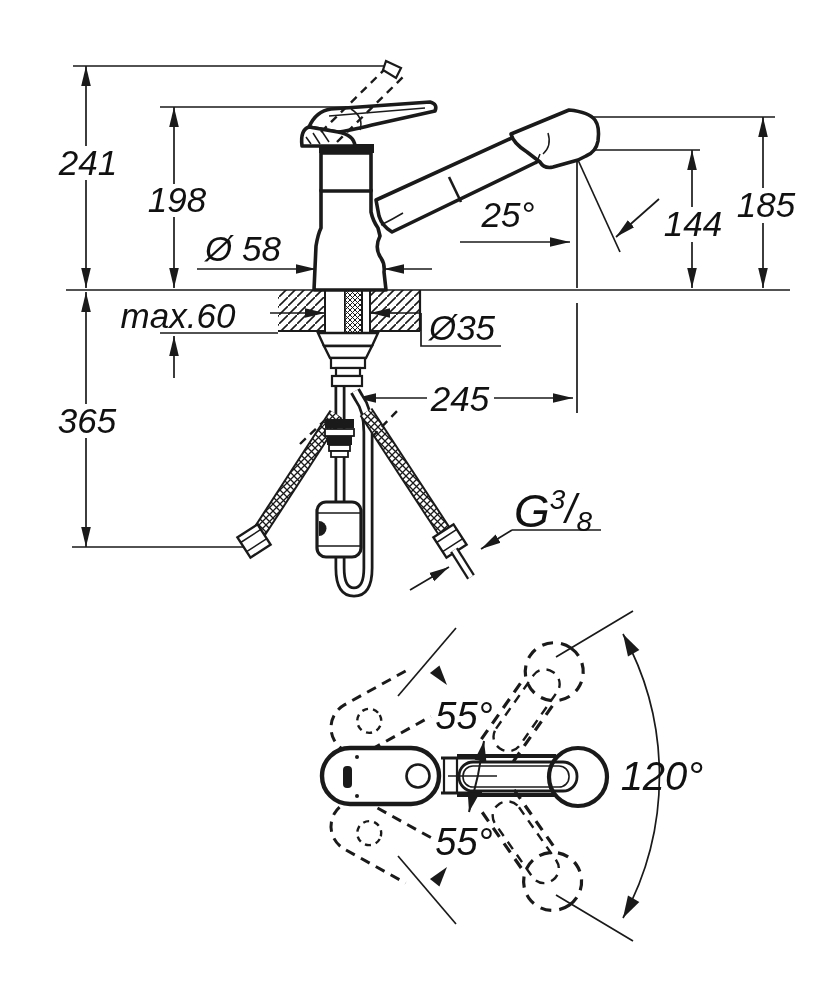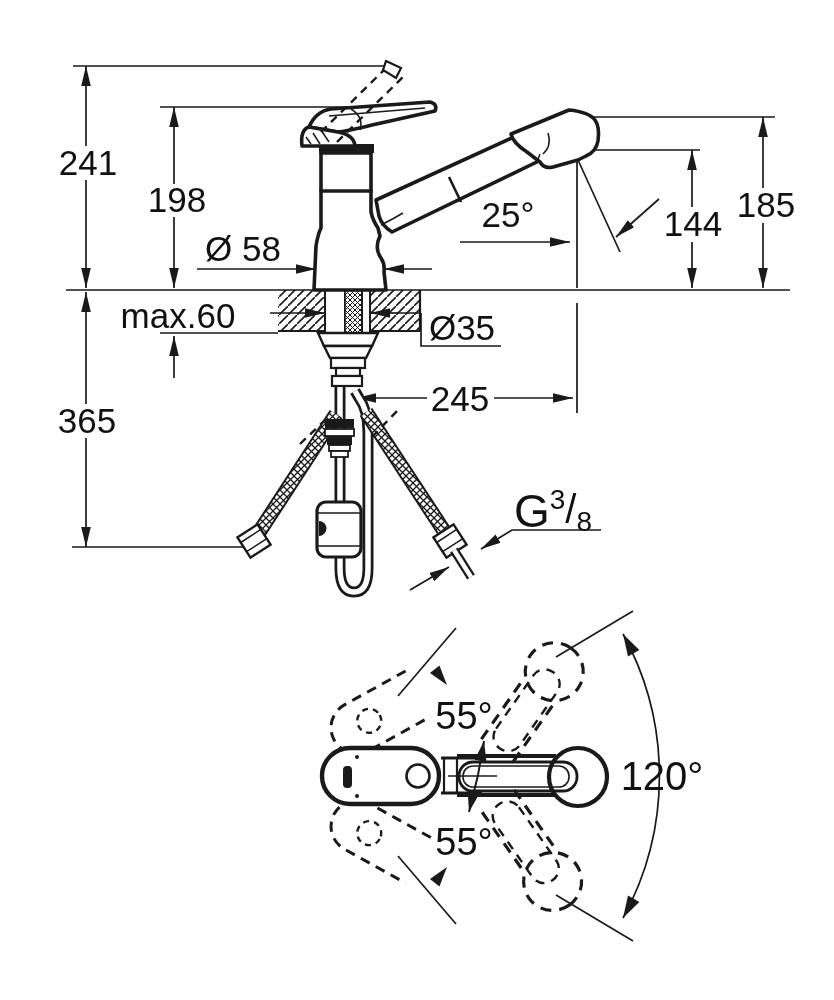--- a/index.html
+++ b/index.html
@@ -1,16 +1,16 @@
 <!DOCTYPE html>
 <html><head>
 <meta charset="utf-8">
 <style>
   html,body{margin:0;padding:0;background:#ffffff;}
-  .page{width:834px;height:1000px;background:#fff;position:relative;overflow:hidden;}
+  .page{width:834px;height:1000px;background:#fff;position:relative;overflow:hidden;font-style:italic;}
   svg{display:block;}
   text{font-family:"Liberation Sans","DejaVu Sans",sans-serif;fill:#111;}
   .dim{font-size:35px;}
   .dimb{font-size:38px;}
   .dimc{font-size:40px;}
   .ln{stroke:#1a1a1a;stroke-width:1.7;fill:none;}
   .ln2{stroke:#1a1a1a;stroke-width:2.2;fill:none;}
   .sil{stroke:#1a1a1a;stroke-width:3.6;fill:#fff;stroke-linejoin:round;}
   .sil2{stroke:#1a1a1a;stroke-width:4.4;fill:#fff;stroke-linejoin:round;}
   .thin{stroke:#1a1a1a;stroke-width:1.5;fill:none;}

